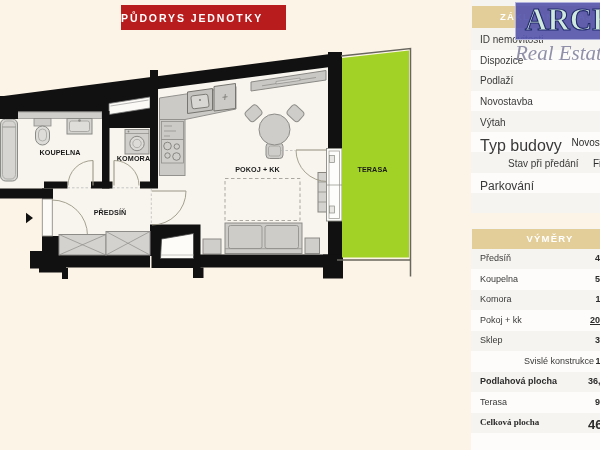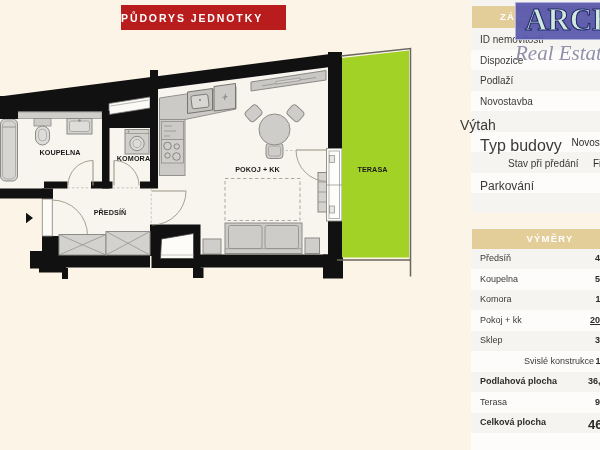--- a/index.html
+++ b/index.html
@@ -261,21 +261,21 @@
 <div class="abs" style="left:471px;top:172.8px;width:129px;height:20.5px;background:#fdfcfa;"></div>
 
 <div class="abs" style="left:480px;top:33.5px;font-size:10px;color:#3a3a3a;">ID nemovitosti</div>
 
 <div class="abs" style="left:480px;top:54.5px;font-size:10px;color:#3a3a3a;">Dispozice</div>
 
 <div class="abs" style="left:480px;top:75px;font-size:10px;color:#3a3a3a;">Podlaží</div>
 
 <div class="abs" style="left:480px;top:96px;font-size:10px;color:#3a3a3a;">Novostavba</div>
 
-<div class="abs" style="left:460px;top:116.5px;font-size:14px;color:#3a3a3a;">Výtah</div>
+<div class="abs" style="left:480px;top:116.5px;font-size:10px;color:#3a3a3a;">Výtah</div>
 
 <div class="abs" style="left:480px;top:137px;font-size:16px;color:#3a3a3a;">Typ budovy</div>
 <div class="abs" style="left:571.5px;top:137px;font-size:10px;color:#2c2c2c;">Novostavba</div>
 
 <div class="abs" style="left:480px;top:157.5px;font-size:10px;color:#3a3a3a;margin-left:28px;">Stav při předání</div>
 <div class="abs" style="left:593px;top:157.5px;font-size:10px;color:#2c2c2c;">Fine</div>
 
 <div class="abs" style="left:480px;top:178.5px;font-size:12px;color:#3a3a3a;">Parkování</div>
 
 <div class="abs" style="left:471px;top:228px;width:129px;height:222px;background:#f5f4f0;"></div>
@@ -305,20 +305,20 @@
 
 <div class="abs" style="left:480px;top:355.7px;font-size:9px;color:#3a3a3a;margin-left:44px;">Svislé konstrukce</div>
 <div class="abs" style="left:595.5px;top:355.7px;font-size:9px;font-weight:bold;color:#2c2c2c;">1</div>
 
 <div class="abs" style="left:480px;top:376.2px;font-size:9px;font-weight:bold;color:#2c2c2c;">Podlahová plocha</div>
 <div class="abs" style="left:588px;top:376.2px;font-size:9px;font-weight:bold;color:#2c2c2c;">36,</div>
 
 <div class="abs" style="left:480px;top:396.7px;font-size:9px;color:#3a3a3a;">Terasa</div>
 <div class="abs" style="left:595px;top:396.7px;font-size:9px;font-weight:bold;color:#2c2c2c;">9</div>
 
-<div class="abs" style="left:480px;top:417.2px;font-size:9px;font-weight:bold;color:#2c2c2c;">Celková plocha</div>
+<div class="abs" style="left:480px;top:417.2px;font-size:9px;font-weight:bold;color:#2c2c2c;font-family:Liberation Serif, serif;">Celková plocha</div>
 <div class="abs" style="left:588px;top:417.2px;font-size:13px;font-weight:bold;color:#2c2c2c;">46,</div>
 
 <div class="abs" style="left:515px;top:1.5px;width:113px;height:38px;background:rgba(86,86,172,0.92);border:1px solid rgba(185,185,225,0.9);box-sizing:border-box;"></div>
 
 <div class="abs" style="left:525px;top:1.8px;white-space:nowrap;font-family:'Liberation Serif',serif;font-weight:bold;font-size:31px;letter-spacing:0px;color:#cfe9dc;-webkit-text-stroke:1.1px #232b6d;">ARCH</div>
 
 <div class="abs" style="left:515px;top:41px;white-space:nowrap;font-family:'Liberation Serif',serif;font-style:italic;font-size:21px;letter-spacing:0px;color:rgba(125,125,155,0.85);">Real Estate Pra</div>
 
 </body></html>

